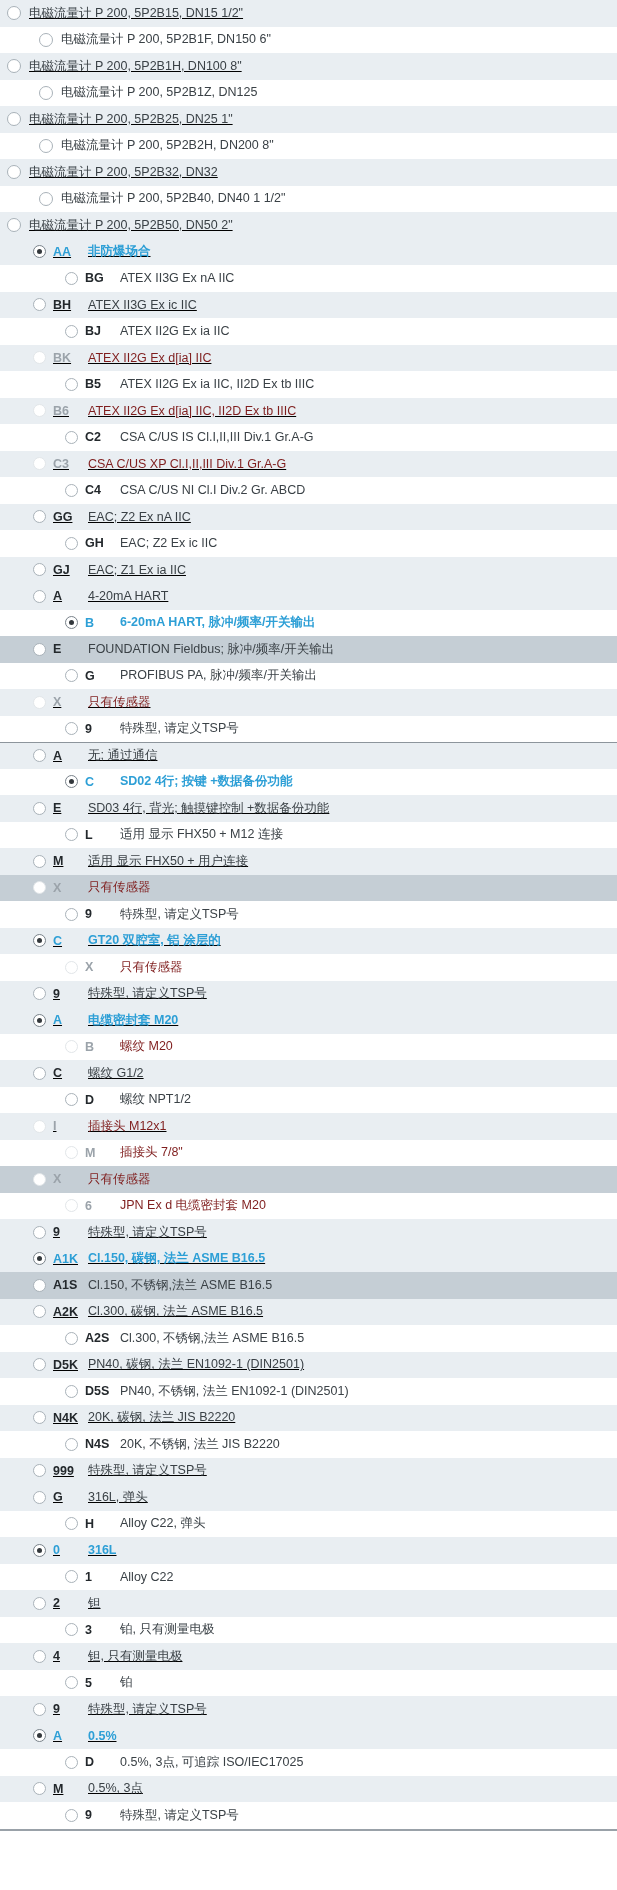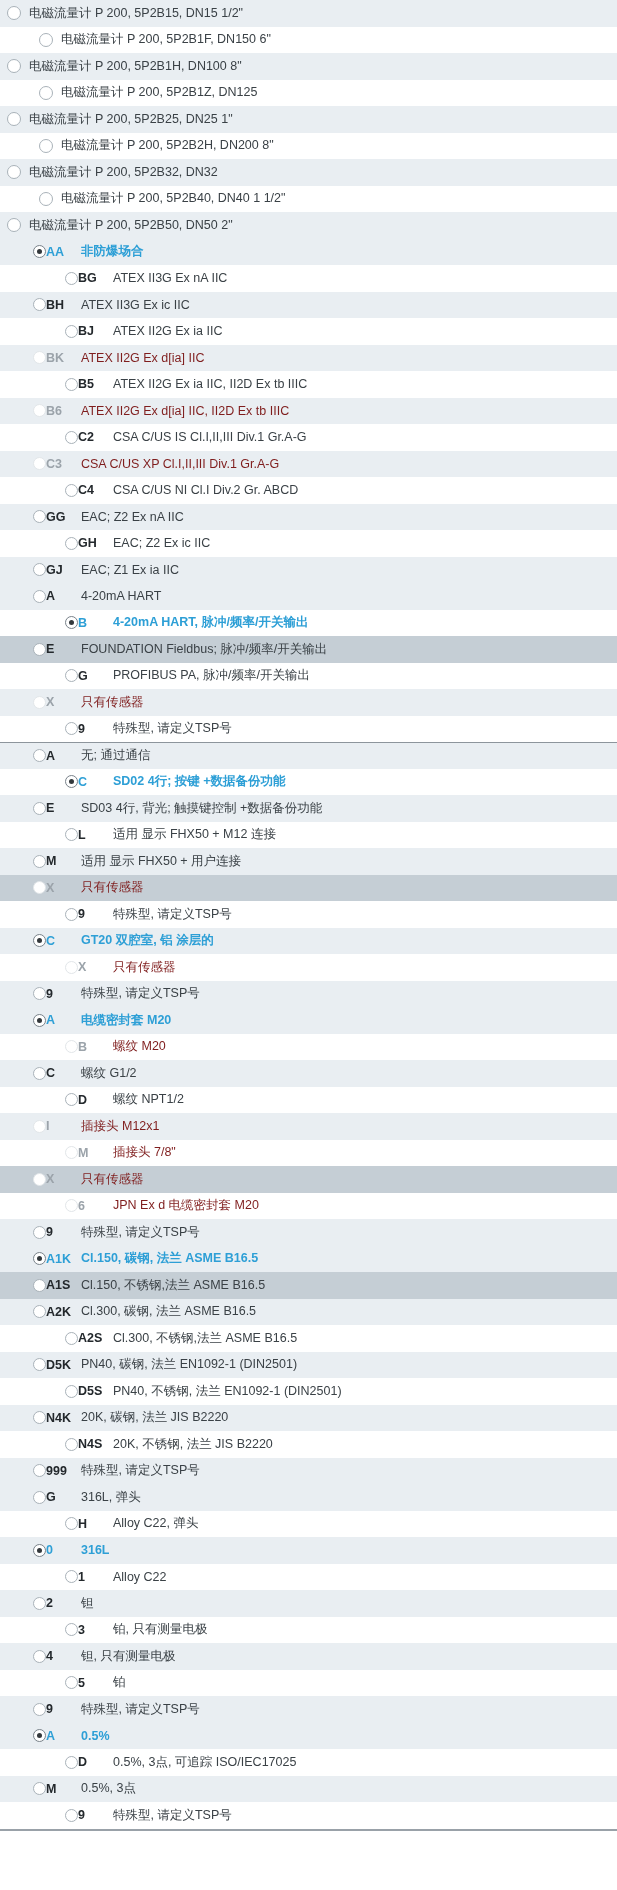--- a/index.html
+++ b/index.html
@@ -14,21 +14,21 @@
   }
   .row{
     display:flex;
     align-items:center;
     height:26.5px;
     box-sizing:border-box;
     overflow:hidden;
     cursor:default;
   }
   .row.sep{border-top:1px solid #8d959c;}
-  .bg-lg{background:#e9eef2;}
+  .bg-lg{background:#e9eef2;text-decoration:underline;}
   .bg-w{background:#ffffff;padding-left:32px;}
   .bg-dark{background:#c5ced5;}
   .radio{
     width:13px;height:13px;
     border-radius:50%;
     background:#fff;
     border:1px solid #a9b2b9;
     flex-shrink:0;
     display:flex;align-items:center;justify-content:center;
     box-sizing:border-box;
@@ -43,20 +43,21 @@
   }
   .row.disabled .radio{border-color:#e2e6e9;}
   .product.bg-dark .radio{border-color:#dde2e6;}
   .label{
     margin-left:8px;
     font-size:12.5px;
     color:#3a4146;
     white-space:nowrap;
   }
   .code{
+    margin-left:7px;
     width:30px;
     flex-shrink:0;
     font-size:12.5px;
     font-weight:bold;
     color:#23282c;
     white-space:nowrap;
   }
   .option .label{margin-left:5px;}
   .row.selected .code,
   .row.selected .label{color:#2d9fd6;font-weight:bold;}
@@ -170,21 +171,21 @@
       <span class="label">EAC; Z1 Ex ia IIC</span>
     </div>
     <div class="row option bg-lg">
       <span class="radio"></span>
       <span class="code">A</span>
       <span class="label">4-20mA HART</span>
     </div>
     <div class="row option bg-w selected">
       <span class="radio"></span>
       <span class="code">B</span>
-      <span class="label">4-20mA HART, 脉冲/频率/开关输出</span>
+      <span class="label">6-20mA HART, 脉冲/频率/开关输出</span>
     </div>
     <div class="row option bg-dark">
       <span class="radio"></span>
       <span class="code">E</span>
       <span class="label">FOUNDATION Fieldbus; 脉冲/频率/开关输出</span>
     </div>
     <div class="row option bg-w">
       <span class="radio"></span>
       <span class="code">G</span>
       <span class="label">PROFIBUS PA, 脉冲/频率/开关输出</span>

